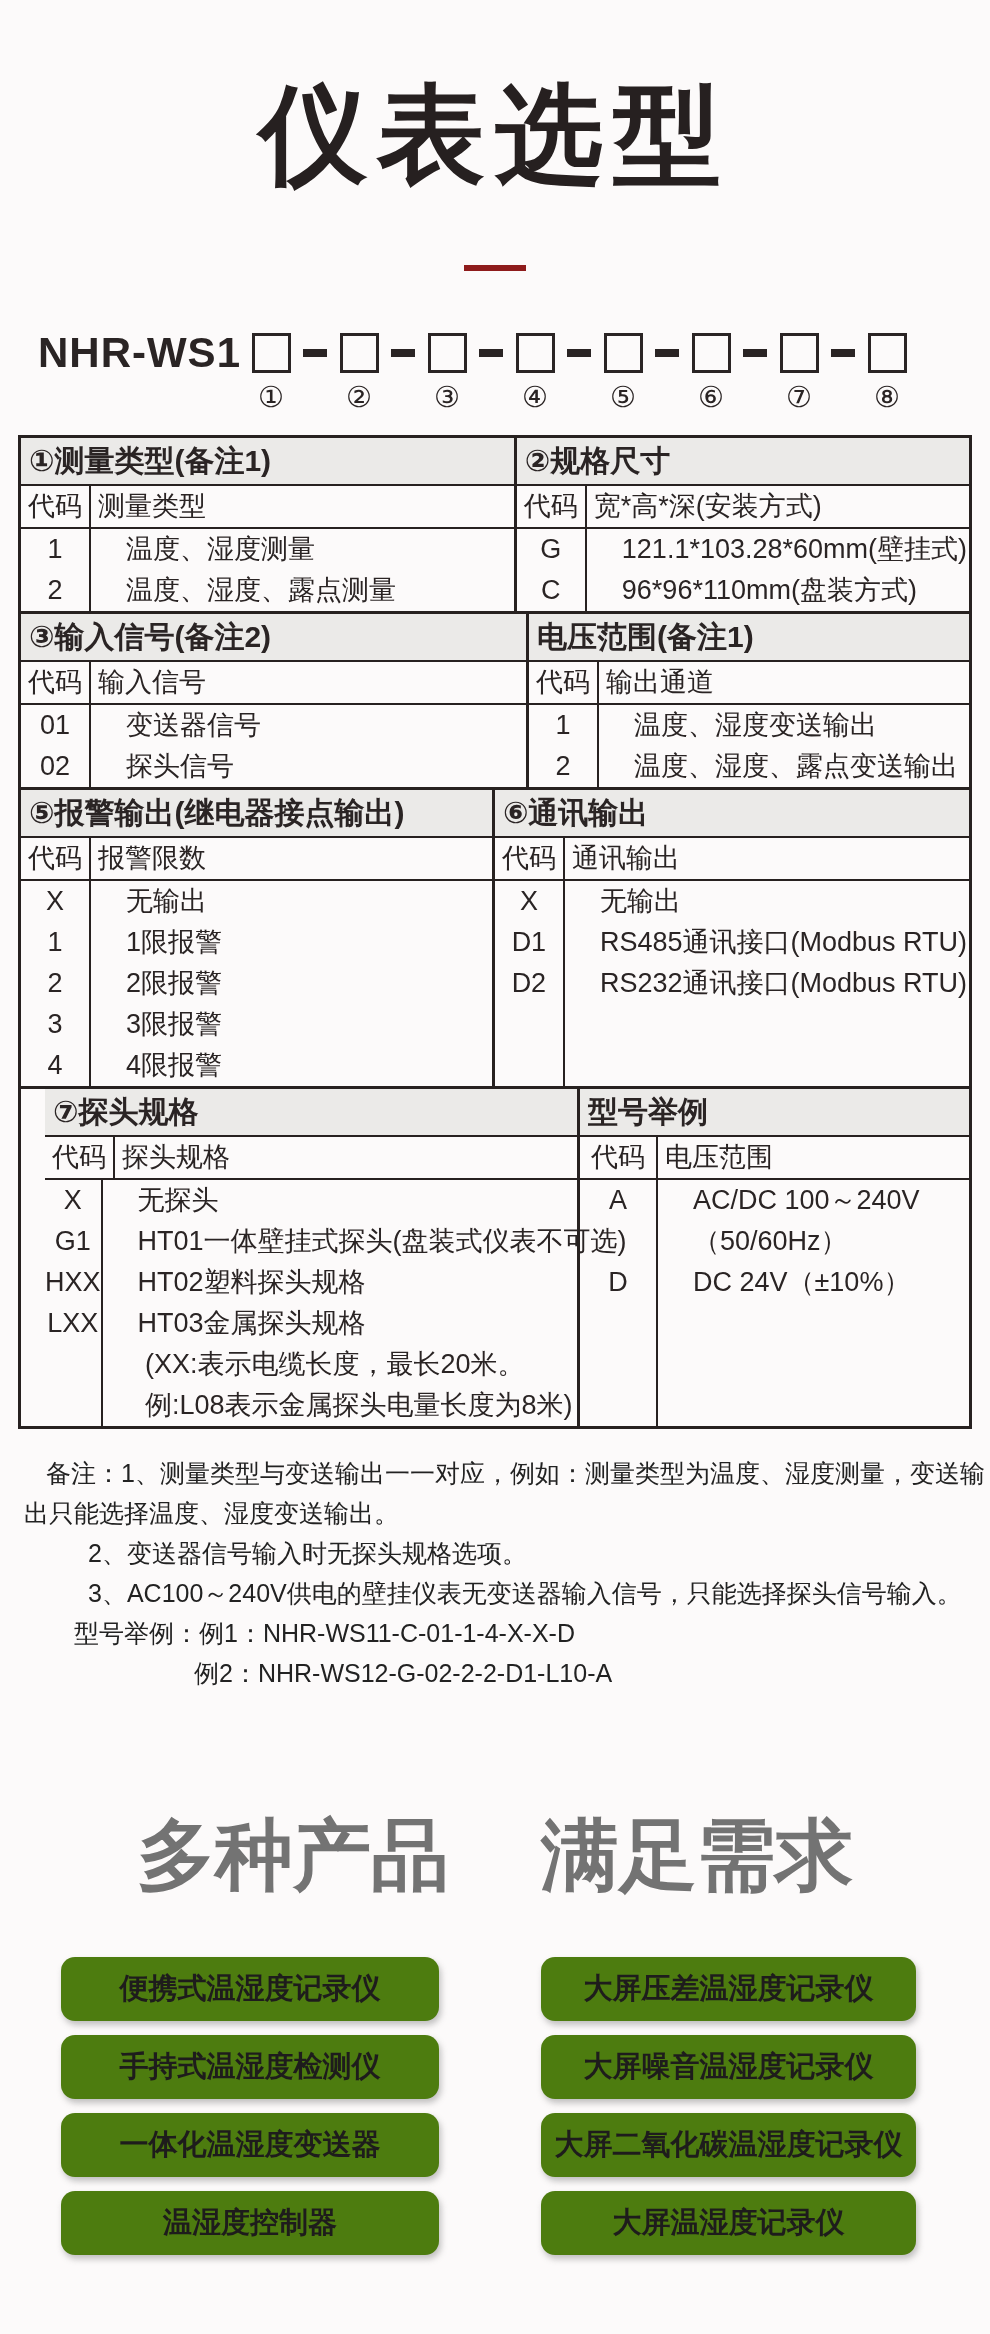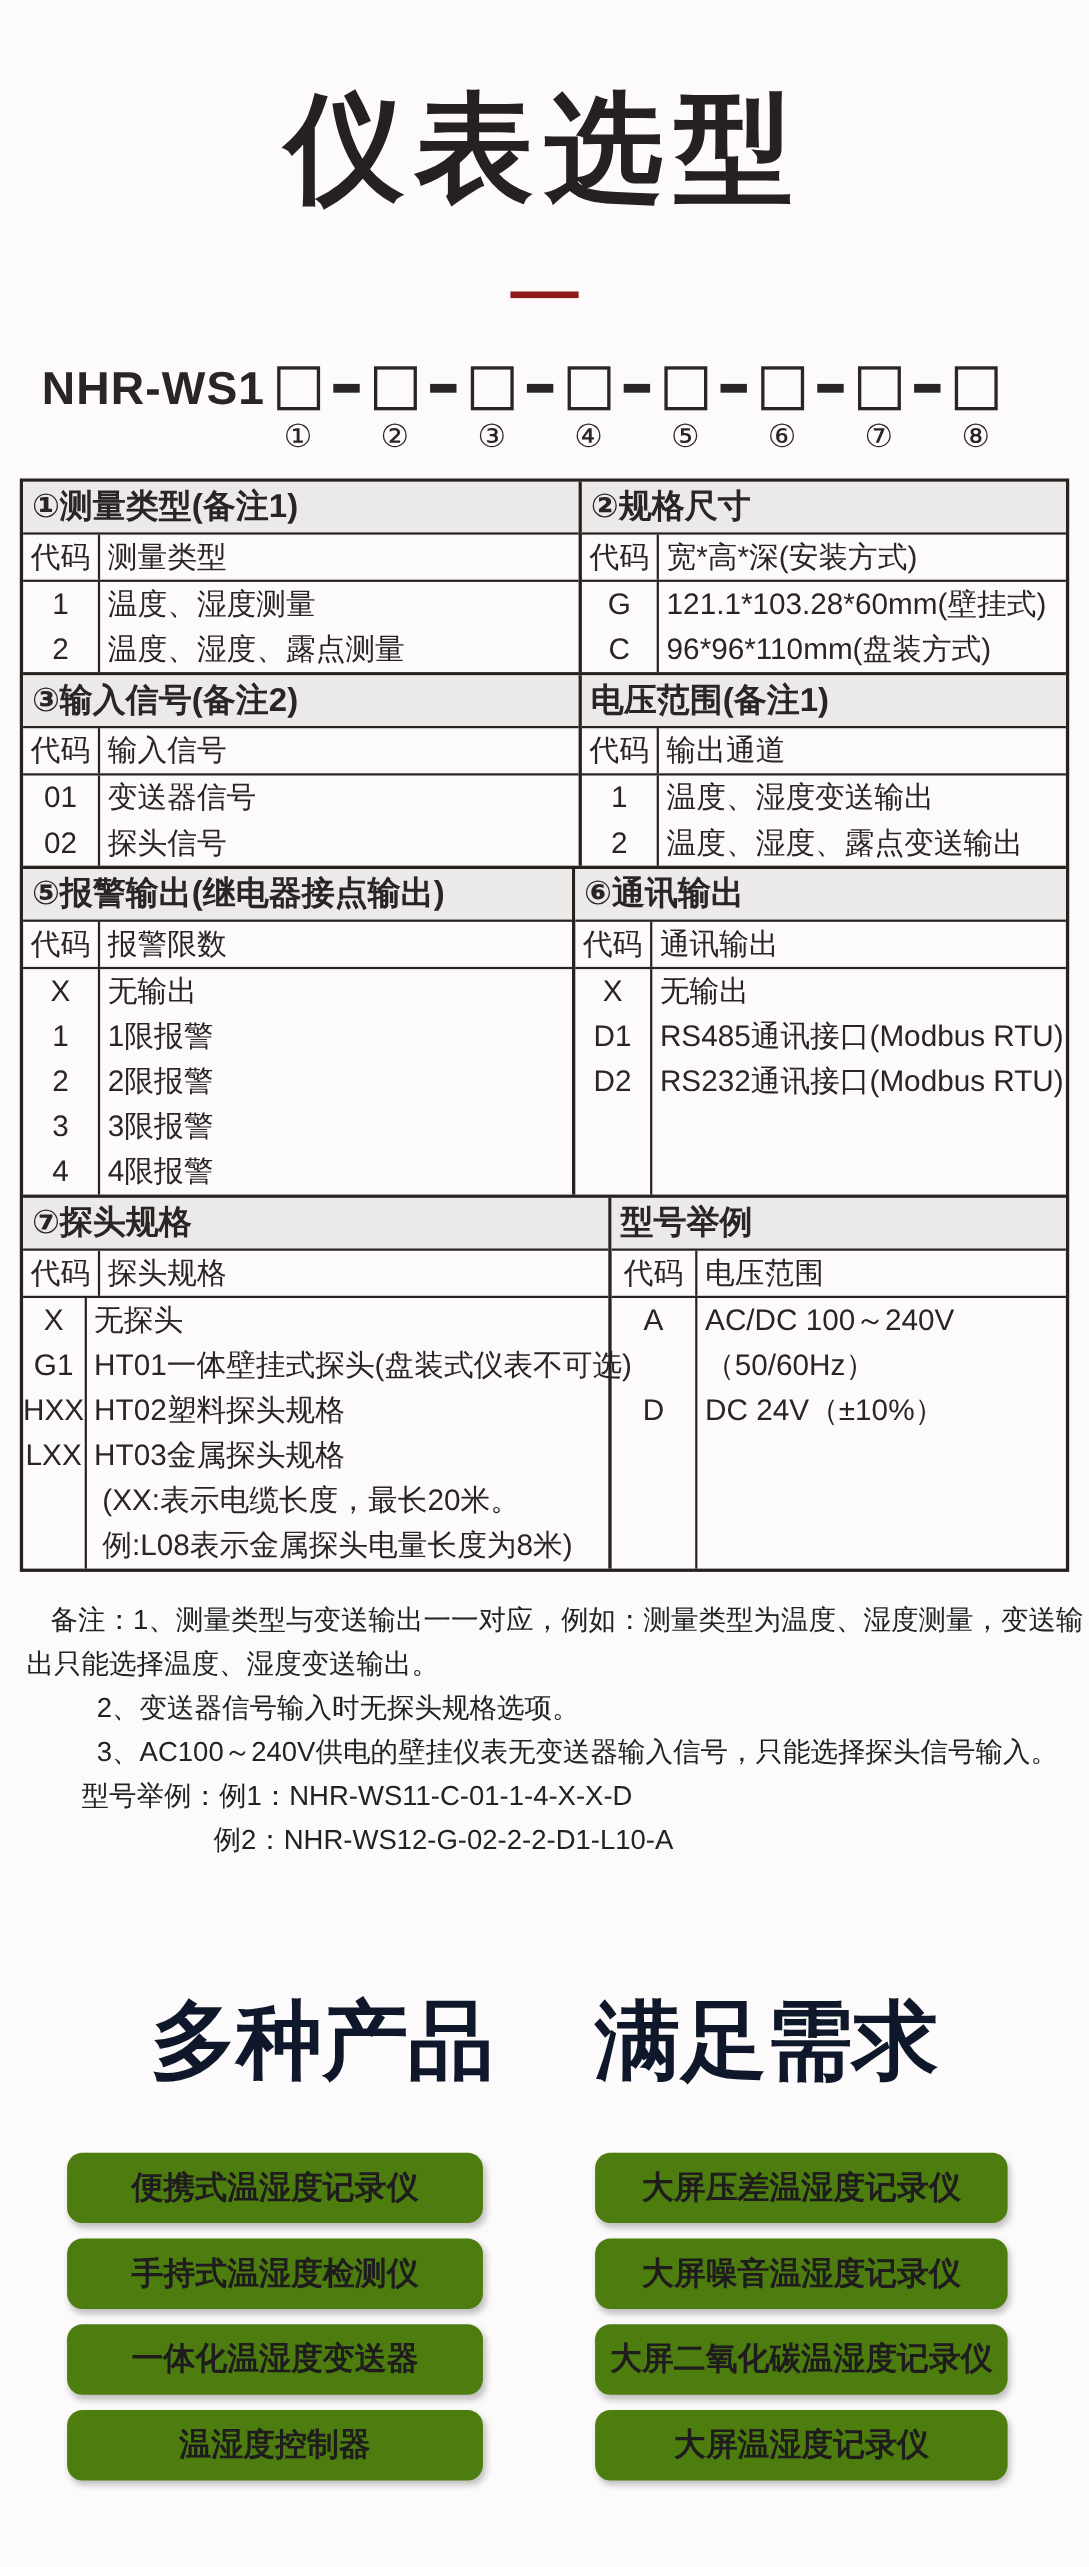--- a/index.html
+++ b/index.html
@@ -69,21 +69,21 @@
   .spec-table{
     width:948px;
     margin:22px auto 0 auto;
     border:3px solid #272120;
     font-size:27px;
   }
   .band{display:flex;}
   .band + .band{border-top:3px solid #272120;}
   .sec{display:flex;flex-direction:column;}
   .sec.w-left{width:505px;}
-  .sec.w-left7{width:532px;}
+  .sec.w-left7{width:532px;padding-left:24px;}
   .sec.w-right{flex:1;border-left:3px solid #272120;}
   .sec-header{
     background:#ebeae8;
     border-bottom:2px solid #272120;
     font-size:30px;
     font-weight:700;
     padding:6px 4px 6px 8px;
     line-height:34px;
     white-space:nowrap;
   }
@@ -98,21 +98,21 @@
   }
   .sec8 .colhead .code{width:76px;}
   .colhead .desc{flex:1;padding:0 4px 0 7px;white-space:nowrap;}
   .data{display:flex;flex:1;}
   .codecol{
     width:68px;
     border-right:2px solid #272120;
     display:flex;flex-direction:column;
   }
   .sec8 .codecol{width:76px;}
-  .desccol{flex:1;display:flex;flex-direction:column;}
+  .desccol{flex:1;display:flex;flex-direction:column;margin-left:28px;}
   .cellrow{height:41px;line-height:41px;white-space:pre;}
   .codecol .cellrow{text-align:center;}
   .desccol .cellrow{padding:0 2px 0 7px;}
   
   .notes{
     margin:24px 0 0 20px;
     width:952px;
     font-size:25px;
     font-weight:400;
     color:#222;
@@ -123,21 +123,21 @@
   .ind-c{padding-left:68px;}
   .ind-d{padding-left:54px;}
   .ind-e{padding-left:174px;}
   
   .products-heading{
     margin-top:120px;
     display:flex;justify-content:center;
     gap:92px;
     font-size:78px;
     font-weight:800;
-    color:#0f172a;
+    color:#737373;
     line-height:1.1;
   }
   .product-grid{
     margin:58px 0 0 61px;
     width:855px;
     display:grid;
     grid-template-columns:378px 375px;
     column-gap:102px;
     row-gap:14px;
   }

